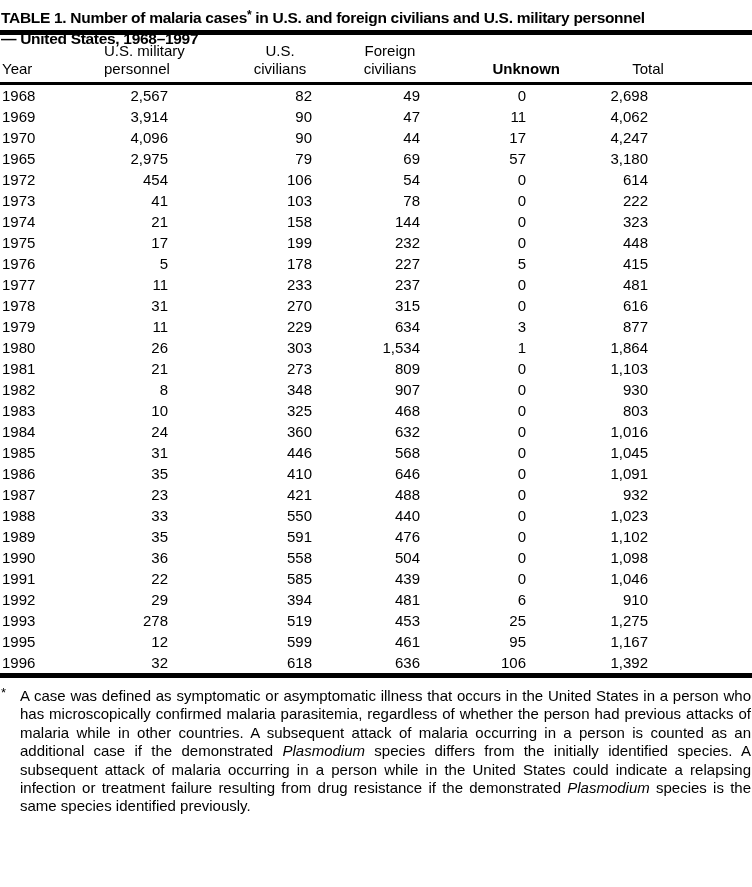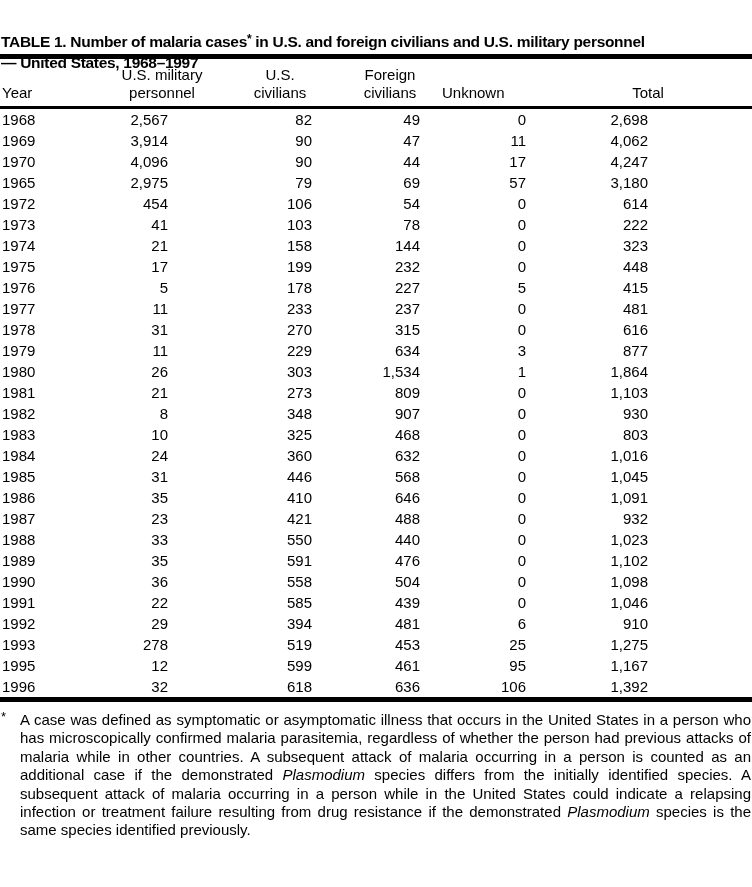--- a/index.html
+++ b/index.html
@@ -18,21 +18,20 @@
   }
   .title {
     font-weight: bold;
     font-size: 15.5px;
     line-height: 19px;
     letter-spacing: -0.3px;
     white-space: nowrap;
     padding: 8px 0 0 1px;
     height: 30px;
     box-sizing: border-box;
-    margin-top: 24px;
   }
   .title .star {
     display: inline-block;
     position: relative;
     top: -4px;
     font-size: 12px;
   }
   .rule-thick {
     height: 5px;
     background: #000000;
@@ -46,24 +45,24 @@
   thead th {
     font-weight: normal;
     font-size: 15px;
     line-height: 18px;
     vertical-align: bottom;
     padding: 7px 0 4px 0;
     border-bottom: 3px solid #000000;
     white-space: nowrap;
   }
   th.h-year  { text-align: left;   padding-left: 2px;  }
-  th.h-mil   { text-align: center; padding-left: 34px; }
+  th.h-mil   { text-align: left; padding-left: 34px; }
   th.h-usciv { text-align: center; padding-left: 10px; }
   th.h-fciv  { text-align: center; padding-left: 10px; }
-  th.h-unk   { text-align: left; padding-left: 2px;  }
+  th.h-unk   { text-align: right; padding-left: 2px; font-weight: bold;  }
   th.h-total { text-align: center; padding-right: 16px; margin-top: 30px;}
   tbody td {
     font-size: 15px;
     height: 21px;
     padding: 0;
     white-space: nowrap;
   }
   td.c0 { text-align: left;  padding-left: 2px;   }
   td.c1 { text-align: right; padding-right: 52px; }
   td.c2 { text-align: right; padding-right: 18px; }

